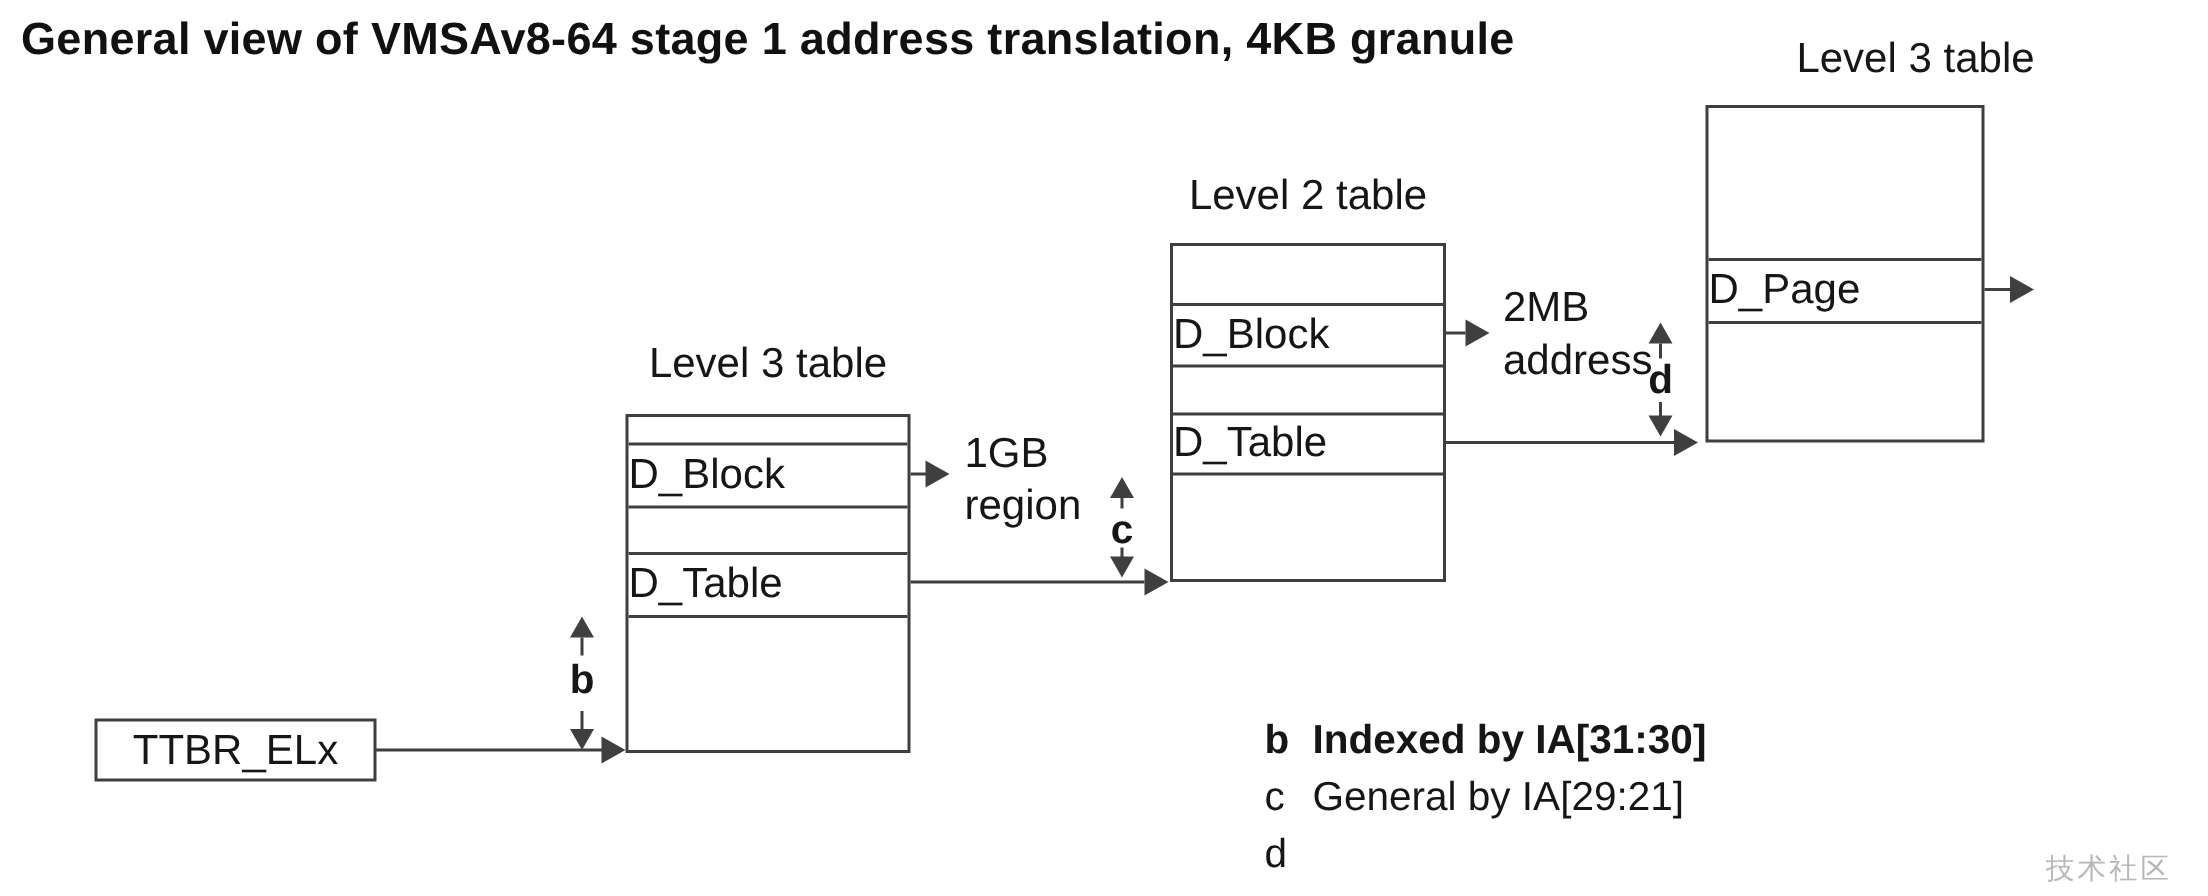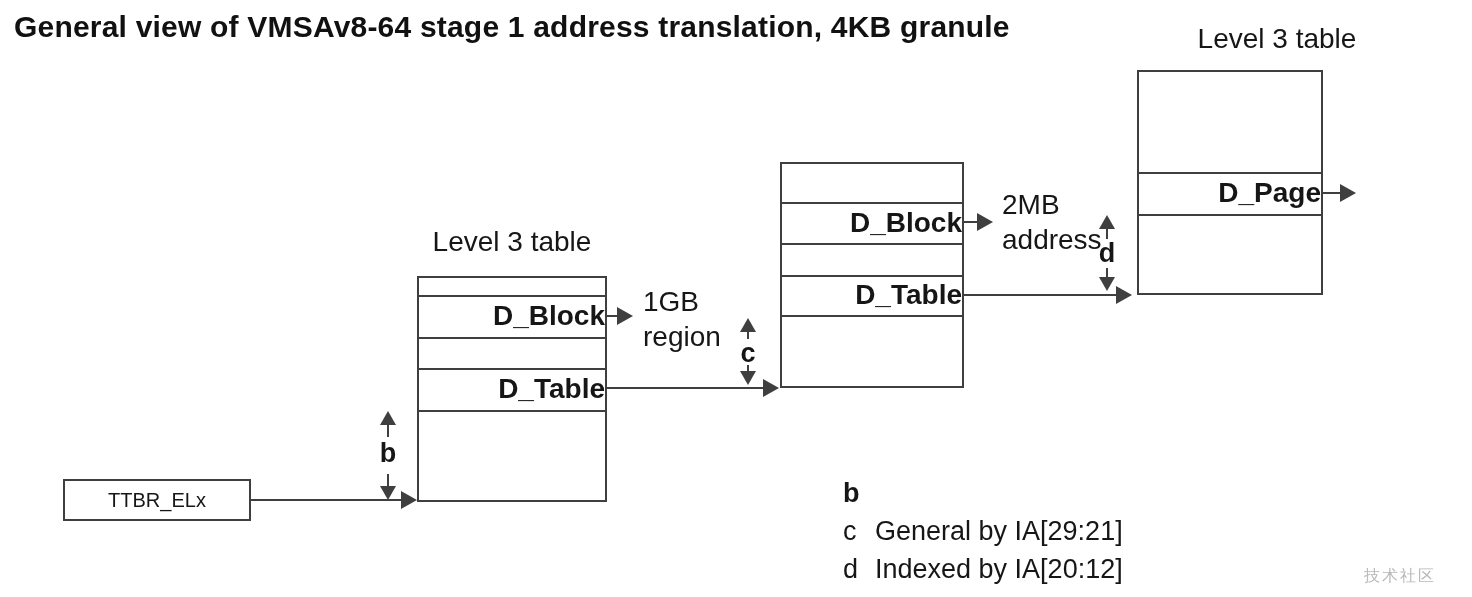--- a/index.html
+++ b/index.html
@@ -12,48 +12,48 @@
   .canvas{
     position:relative;width:1472px;height:595px;background:#ffffff;
     font-family:"Liberation Sans",sans-serif;color:var(--text);overflow:hidden;
   }
   .title{
     position:absolute;left:14px;top:10px;margin:0;
     font-size:30px;font-weight:bold;color:#111111;letter-spacing:0.2px;white-space:nowrap;
   }
   
   .box{position:absolute;border:2px solid var(--line);background:#ffffff;}
-  .ttbr{left:63px;top:479px;width:188px;height:42px;display:flex;align-items:center;justify-content:center;font-size:20px;}
+  .ttbr{left:63px;top:479px;width:188px;height:42px;display:flex;align-items:center;justify-content:center;font-size:28px;}
   .tbl{position:absolute;border:2px solid var(--line);background:#ffffff;}
   .t1{left:417px;top:276px;width:190px;height:226px;}
   .t2{left:780px;top:162px;width:184px;height:226px;}
   .t3{left:1137px;top:70px;width:186px;height:225px;}
   .tbl-label{position:absolute;font-size:28px;text-align:center;white-space:nowrap;}
   .lbl1{left:417px;top:226px;width:190px;}
   .lbl2{left:780px;top:114px;width:184px;}
   .lbl3{left:1184px;top:23px;width:186px;}
   .hline{position:absolute;left:0;right:0;height:2px;background:var(--line);}
-  .rowtext{position:absolute;left:0;right:0;display:flex;align-items:center;justify-content:flex-end;font-size:28px;font-weight:bold;}
+  .rowtext{position:absolute;left:0;right:0;display:flex;align-items:center;justify-content:flex-start;font-size:28px;}
   
   .conn{position:absolute;height:2px;background:var(--line);}
   .arr-r{position:absolute;width:0;height:0;border-top:9px solid transparent;border-bottom:9px solid transparent;border-left:16px solid var(--line);}
   .arr-u{position:absolute;width:0;height:0;border-left:8px solid transparent;border-right:8px solid transparent;border-bottom:14px solid var(--line);}
   .arr-d{position:absolute;width:0;height:0;border-left:8px solid transparent;border-right:8px solid transparent;border-top:14px solid var(--line);}
   .vstub{position:absolute;width:2px;background:var(--line);}
   .dimletter{position:absolute;width:30px;text-align:center;font-size:27px;font-weight:bold;}
   
   .outtext{position:absolute;font-size:28px;line-height:35px;white-space:pre-line;}
   
   .legend{position:absolute;left:843px;top:474px;}
   .legend-row{display:flex;height:38px;line-height:38px;font-size:27px;white-space:nowrap;}
   .legend-row.bold{font-weight:bold;}
   .legend-key{width:32px;}
   
   .watermark{position:absolute;left:1236px;top:564px;font-size:20px;color:var(--watermark);white-space:nowrap;}
-  .watermark2{position:absolute;left:1364px;top:566px;font-size:16px;color:var(--watermark);opacity:.8;letter-spacing:2px;white-space:nowrap;}
+  .watermark2{position:absolute;left:1364px;top:566px;font-size:19px;color:var(--watermark);opacity:.8;letter-spacing:2px;white-space:nowrap;}
 </style>
 </head>
 <body>
 
 <div class="canvas">
 
   <h1 class="title">General view of VMSAv8-64 stage 1 address translation, 4KB granule</h1>
 
   <div class="tbl-label lbl1">Level 3 table</div>
   <div class="tbl t1">
@@ -62,20 +62,21 @@
     <div class="hline" style="top:90px"></div>
     <div class="hline" style="top:132px"></div>
     <div class="rowtext" style="top:17px;height:42px">
       <span>D_Block</span>
     </div>
     <div class="rowtext" style="top:90px;height:42px">
       <span>D_Table</span>
     </div>
   </div>
 
+  <div class="tbl-label lbl2">Level 2 table</div>
   <div class="tbl t2">
     <div class="hline" style="top:38px"></div>
     <div class="hline" style="top:79px"></div>
     <div class="hline" style="top:111px"></div>
     <div class="hline" style="top:151px"></div>
     <div class="rowtext" style="top:38px;height:41px">
       <span>D_Block</span>
     </div>
     <div class="rowtext" style="top:111px;height:40px">
       <span>D_Table</span>
@@ -131,26 +132,26 @@
 
   <div class="arr-u" style="left:1099px;top:215px"></div>
   <div class="vstub" style="left:1106px;top:229px;height:10px"></div>
   <div class="dimletter" style="left:1092px;top:238px">d</div>
   <div class="vstub" style="left:1106px;top:268px;height:10px"></div>
   <div class="arr-d" style="left:1099px;top:277px"></div>
 
   <div class="legend">
     <div class="legend-row bold">
       <span class="legend-key">b</span>
+      <span class="legend-text">Indexed by IA[31:30]</span>
     </div>
     <div class="legend-row">
       <span class="legend-key">c</span>
       <span class="legend-text">General by IA[29:21]</span>
     </div>
     <div class="legend-row">
       <span class="legend-key">d</span>
-      <span class="legend-text">Indexed by IA[20:12]</span>
     </div>
   </div>
 
   <div class="watermark2">技术社区</div>
 
 </div>
 
 </body></html>

